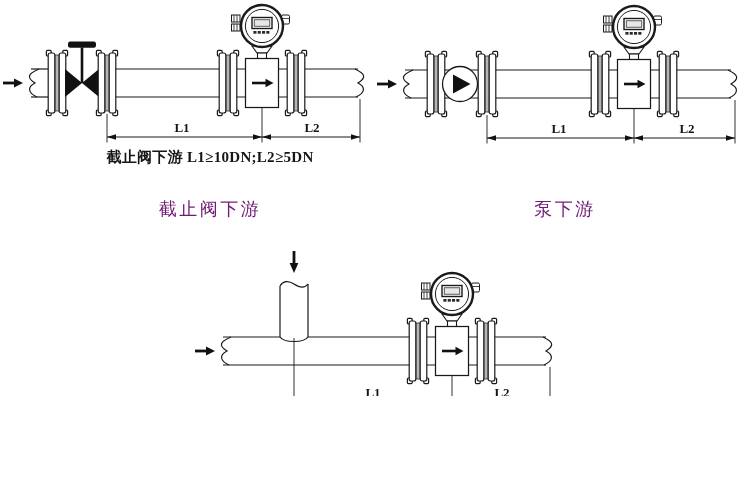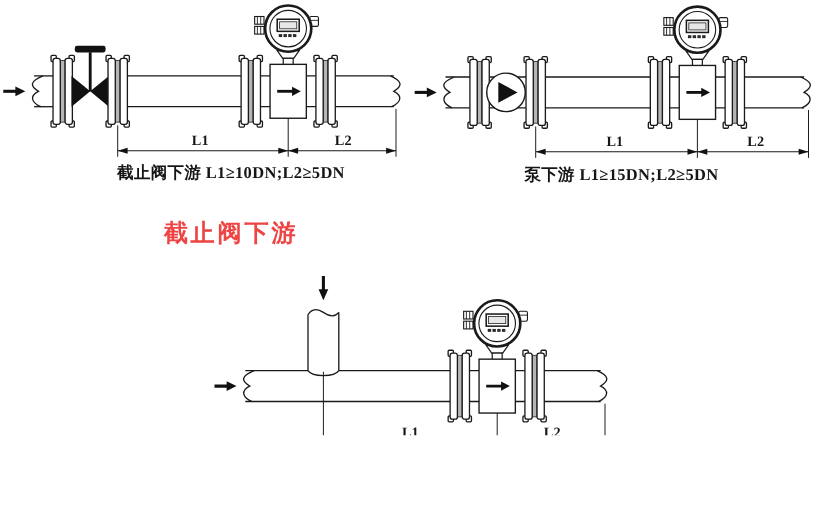--- a/index.html
+++ b/index.html
@@ -2,21 +2,21 @@
 <html><head>
 <meta charset="utf-8">
 <style>
   html,body{margin:0;padding:0;background:#fff;}
   .canvas{position:relative;width:750px;height:396px;background:#fff;overflow:hidden;
           font-family:"Liberation Serif","DejaVu Serif",serif;color:#111;}
   svg{position:absolute;overflow:visible;}
   .caption{position:absolute;transform:translateX(-50%);white-space:pre;
            font-size:15px;font-weight:700;letter-spacing:.3px;color:#161616;}
   .title{position:absolute;transform:translateX(-50%);white-space:nowrap;
-         font-size:22px;font-weight:700;letter-spacing:2.5px;color:#ef4444;}
+         font-size:18px;font-weight:400;letter-spacing:2.5px;color:#701a75;}
   .dimtext{font-family:"Liberation Serif","DejaVu Serif",serif;font-size:13px;fill:#161616;font-weight:600;}
 </style>
 </head>
 <body>
 
 <div class="canvas">
 
   <svg width="0" height="0" aria-hidden="true">
     <defs>
       <g id="fp" stroke="#1a1a1a" fill="#fff" stroke-width="1.2">
@@ -166,17 +166,17 @@
         <polygon points="272,162 263,159.3 263,164.7"></polygon>
         <polygon points="272,162 281,159.3 281,164.7"></polygon>
         <polygon points="370,162 361,159.3 361,164.7"></polygon>
       </g>
       <text class="dimtext" x="193" y="157" text-anchor="middle">L1</text>
       <text class="dimtext" x="322" y="157" text-anchor="middle">L2</text>
     </g>
   </svg>
 
   <div class="caption" style="left:210px;top:148px">截止阀下游 L1≥10DN;L2≥5DN</div>
-  <div class="caption" style="left:565px;top:150px">泵下游 L1≥15DN;L2≥5DN</div>
 
   <div class="title" style="left:210px;top:197px">截止阀下游</div>
+  <div class="title" style="left:565px;top:197px">泵下游</div>
 
 </div>
 
 </body></html>

